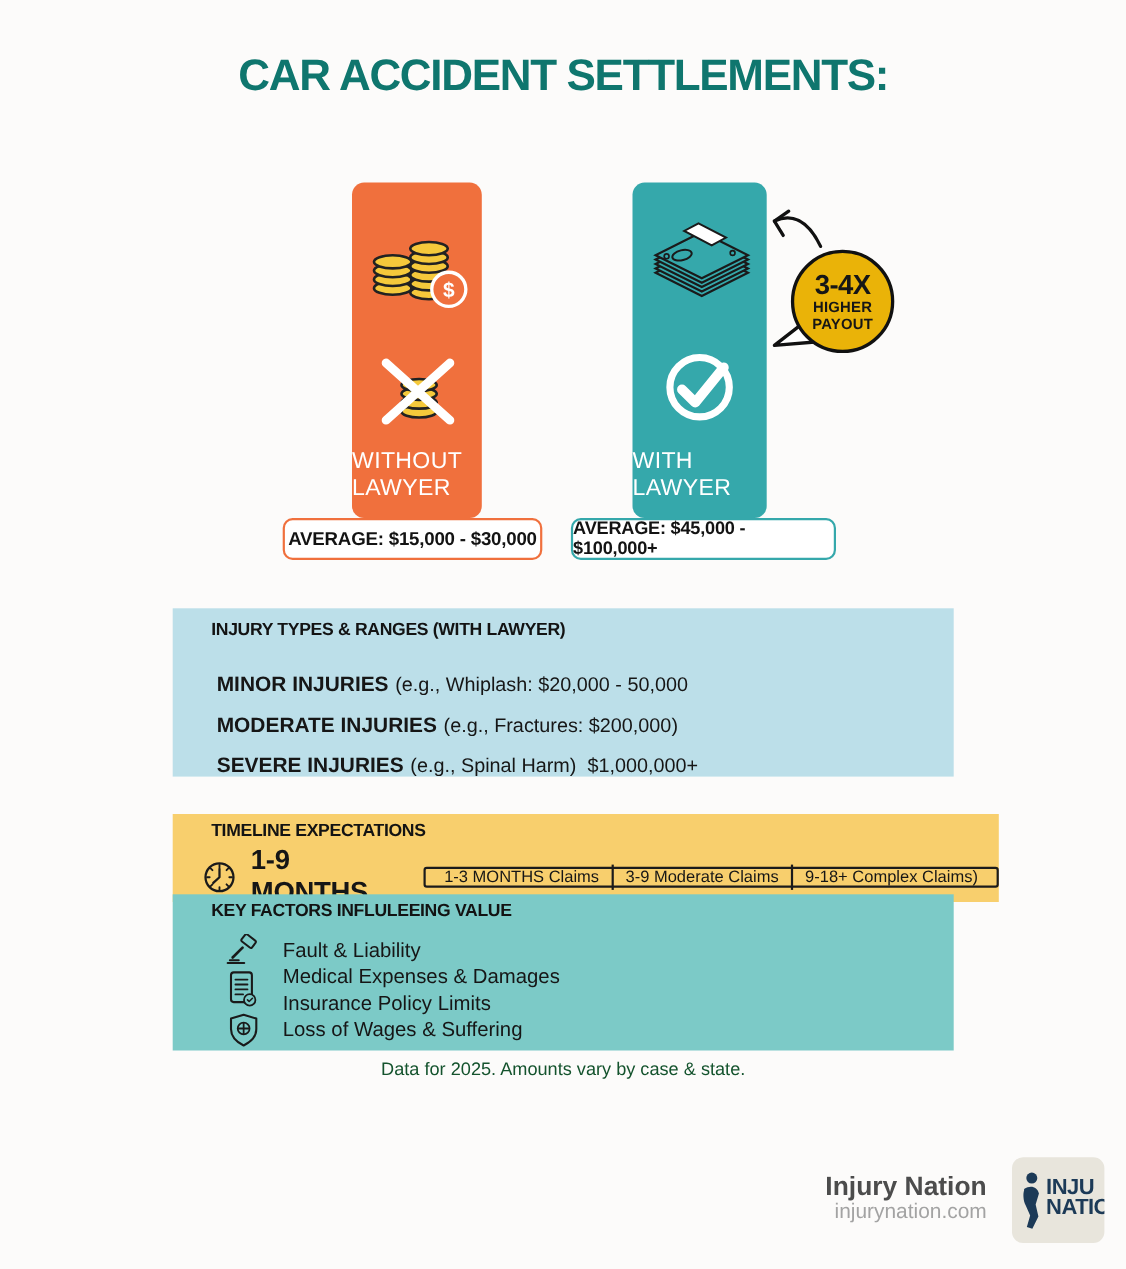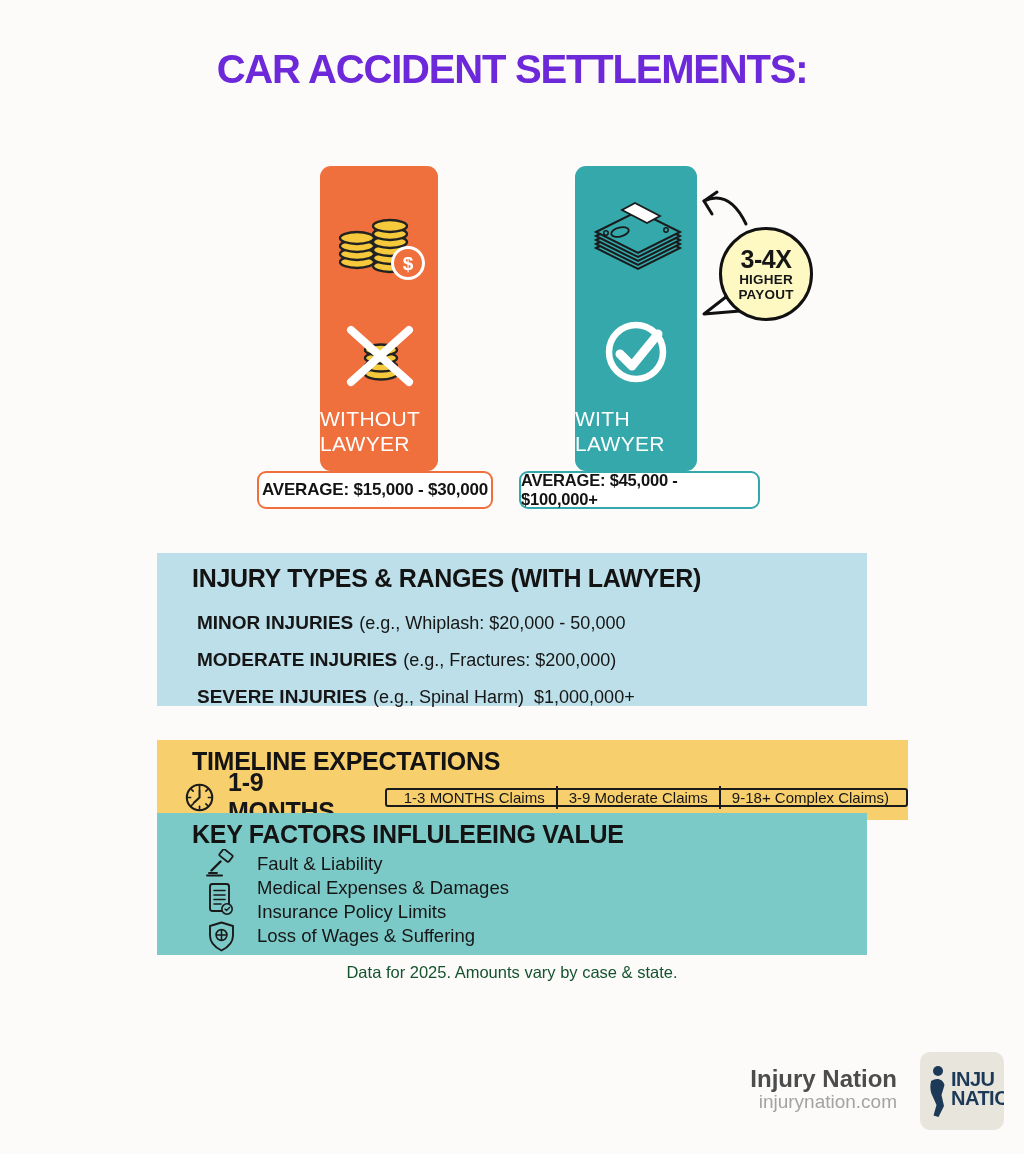--- a/index.html
+++ b/index.html
@@ -5,47 +5,47 @@
   :root{
     --orange:#F0703D; --teal:#35A8AB; --pale-blue:#BCDFE9; --yellow:#F8CF6D;
     --soft-teal:#7CCAC7; --coin-gold:#F5C93B; --navy:#1C3A57; --ink:#161616;
     --page-bg:#FCFBFA; --footer-gray:#4C4C4C; --muted-gray:#A3A3A3; --logo-bg:#E8E5DC;
   }
   html,body{margin:0;padding:0;}
   body{background:#fff;font-family:"Liberation Sans", sans-serif;}
   .canvas{position:relative;width:1024px;height:1154px;background:var(--page-bg);overflow:hidden;color:var(--ink);}
 
   .title{position:absolute;top:46px;left:0;width:1024px;text-align:center;
-         font-weight:700;font-size:40px;line-height:47px;letter-spacing:-1.2px;color:#6d28d9;}
+         font-weight:700;font-size:40px;line-height:47px;letter-spacing:-1.2px;color:#0f766e;}
 
   
   .col{position:absolute;top:166px;height:305px;border-radius:11px;}
   .col-orange{left:320px;width:118px;background:var(--orange);}
   .col-teal{left:575px;width:122px;background:var(--teal);}
   .col-icon{position:absolute;}
   .col-label{position:absolute;top:240px;left:0;width:100%;text-align:left;color:#fff;
              font-weight:400;font-size:21px;line-height:25px;letter-spacing:0.3px;}
 
   
   .bubble-extras{position:absolute;left:688px;top:183px;width:135px;height:145px;z-index:1;}
   .bubble{position:absolute;left:719px;top:227px;width:94px;height:94px;box-sizing:border-box;
-          background:#fef9c3;border:3px solid #111;border-radius:50%;z-index:2;
+          background:#eab308;border:3px solid #111;border-radius:50%;z-index:2;
           display:flex;flex-direction:column;align-items:center;justify-content:center;}
   .bubble-big{font-size:25px;font-weight:700;letter-spacing:-0.5px;line-height:26px;}
   .bubble-small{font-size:13.5px;font-weight:700;line-height:15px;letter-spacing:0.2px;}
 
   
   .avg{position:absolute;top:471px;height:38px;box-sizing:border-box;background:#fff;border-radius:9px;
        display:flex;align-items:center;justify-content:center;font-weight:700;color:#131313;letter-spacing:-0.2px;}
   .avg-orange{left:257px;width:236px;border:2.5px solid var(--orange);font-size:17px;}
   .avg-teal{left:519px;width:241px;border:2.5px solid var(--teal);font-size:16.5px;}
 
   
   .section{position:absolute;left:157px;width:710px;}
-  .sec-heading{position:absolute;left:35px;font-size:25px;font-weight:700;letter-spacing:-0.3px;color:#131313;}
+  .sec-heading{position:absolute;left:35px;font-size:16px;font-weight:700;letter-spacing:-0.3px;color:#131313;}
   .sec-blue{top:553px;height:153px;background:var(--pale-blue);}
   .sec-yellow{top:740px;height:80px;background:var(--yellow);padding-left:41px;}
   .sec-teal2{top:813px;height:142px;background:var(--soft-teal);}
 
   .inj-row{position:absolute;left:40px;height:30px;display:flex;align-items:center;gap:15px;flex-direction:column;}
   .inj-label{font-weight:700;font-size:19px;}
   .inj-detail{font-size:18px;margin-left:6px;white-space:pre;}
 
   .tl-row{position:absolute;left:27px;top:39px;height:36px;display:flex;align-items:center;}
   .tl-duration{font-size:25px;font-weight:700;margin-left:13px;letter-spacing:-0.3px;}

